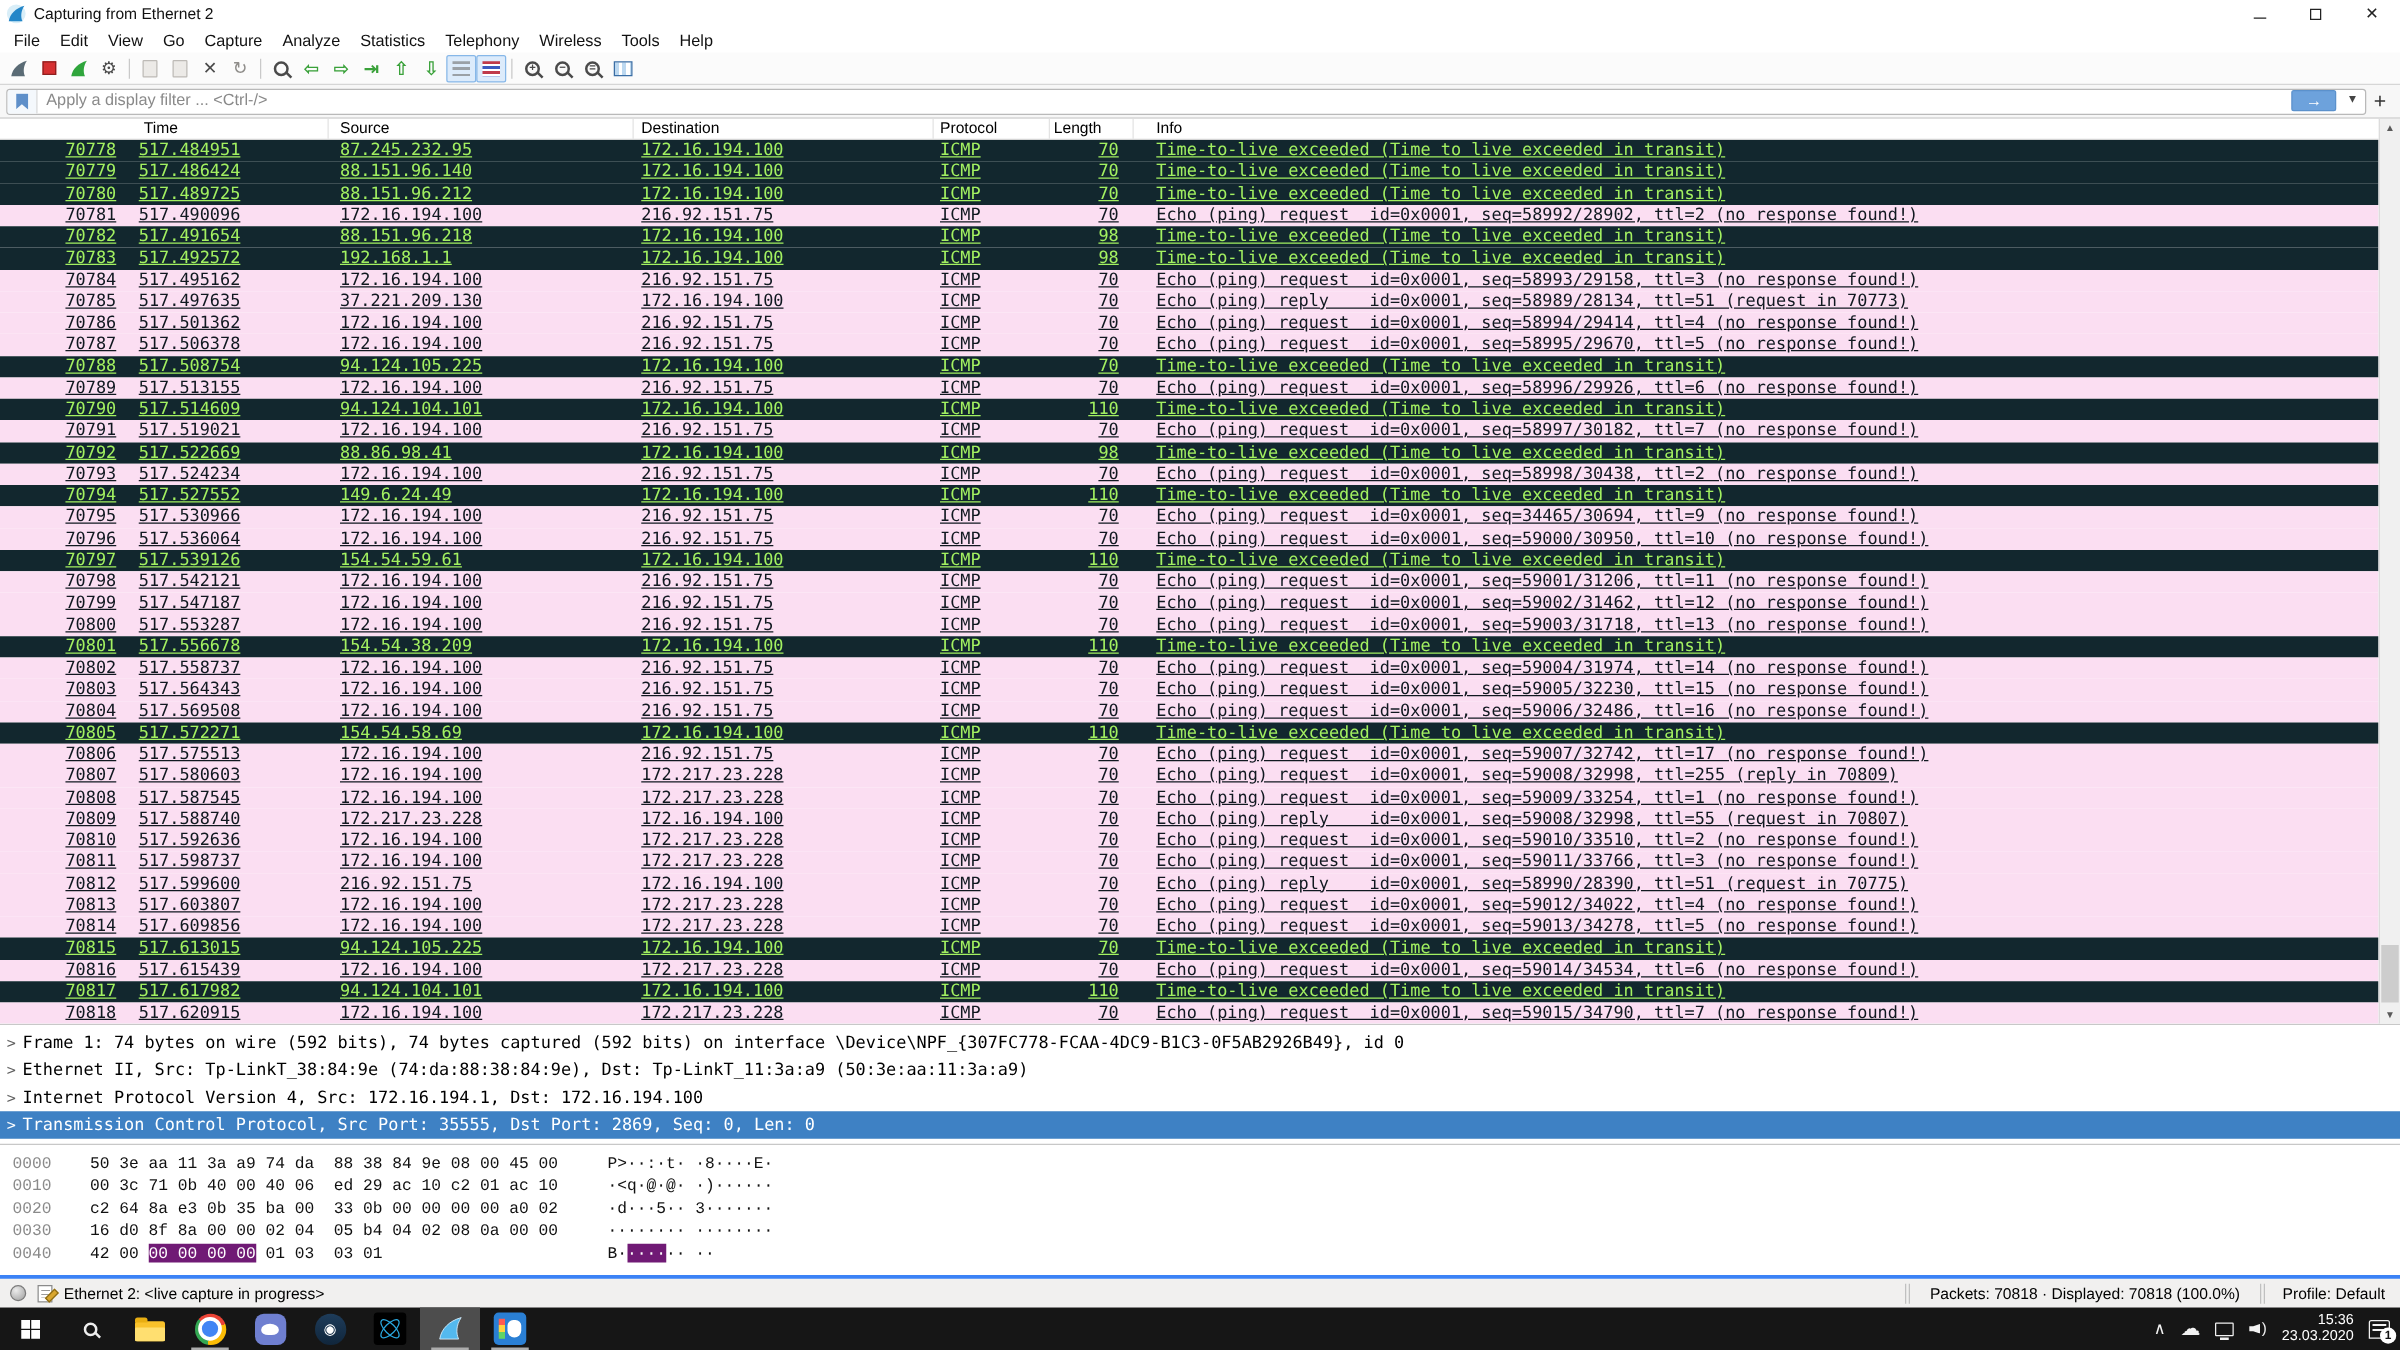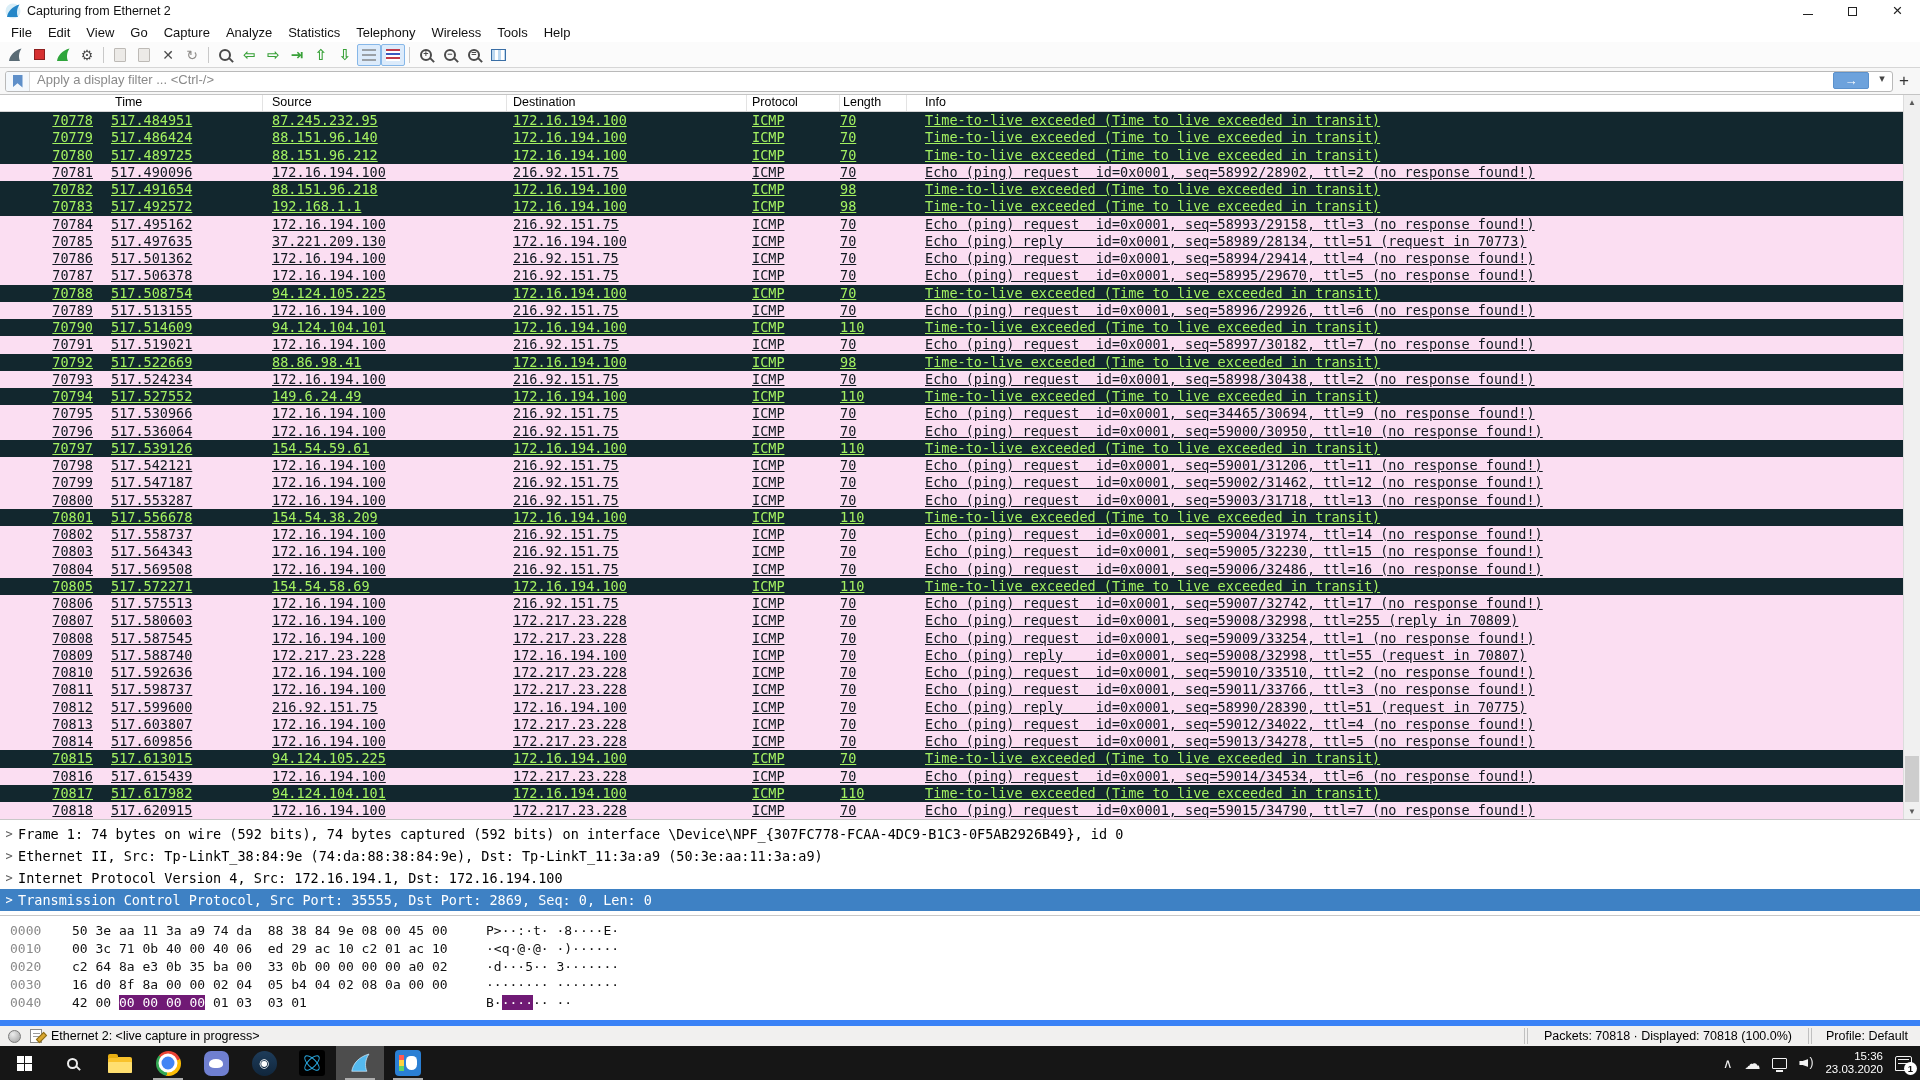--- a/index.html
+++ b/index.html
@@ -56,47 +56,47 @@
   .hc { border-right:1px solid #e3e3e3; overflow:hidden; white-space:nowrap; }
   .pl-rows { flex:1; overflow:hidden; font-family:"DejaVu Sans Mono","Liberation Mono",monospace; font-size:13.5px; }
   .pl-row { display:flex; height:17.25px; line-height:17.3px; white-space:pre; overflow:hidden;text-decoration:underline; }
   .row-error { background:#12272e; color:#a3f161; }
   .row-ping  { background:#fbdef2; color:#101820; }
   .c-no   { width:103px; text-align:right; padding-right:10px; flex:0 0 103px; }
   .c-time { width:160px; padding-left:8px;  flex:0 0 160px; }
   .c-src  { width:244px; padding-left:9px;  flex:0 0 244px; }
   .c-dst  { width:240px; padding-left:6px;  flex:0 0 240px; }
   .c-prot { width:93px;  padding-left:5px;  flex:0 0 93px; }
-  .c-len  { width:67px;  text-align:left; padding-right:12px; flex:0 0 67px; }
+  .c-len  { width:67px;  text-align:right; padding-right:12px; flex:0 0 67px; }
   .c-info { flex:1; padding-left:6px; overflow:hidden;margin-left:12px; }
   .h-no{padding-left:7px;margin-top:32px;} .h-time{padding-left:12px;} .h-src{padding-left:9px;}
   .h-dst{padding-left:6px;} .h-prot{padding-left:5px;} .h-len{padding-left:3px;} .h-info{padding-left:6px; border-right:none;}
 
   .scrollbar { width:17px; flex:0 0 17px; background:#f0f0f0; border-left:1px solid #dcdcdc; position:relative; }
   .sb-arrow { position:absolute; left:0; width:100%; text-align:center; color:#5a5a5a; font-size:8px; height:15px; line-height:15px; }
   .sb-arrow.up { top:0; } .sb-arrow.down { bottom:0; }
   .sb-thumb { position:absolute; bottom:17px; left:1px; width:14px; height:46px; background:#cdcdcd; }
 
   
   .details-pane { flex:0 0 96px; border-bottom:1px solid #c8c8c8; background:#fff; padding-top:3px; font-size:13.5px; overflow:hidden; }
   .dt-line { height:22px; line-height:22px; display:flex; white-space:pre; }
   .dt-arrow { width:18px; text-align:center; color:#5f5f5f; font-size:12px; flex:0 0 18px; }
   .dt-line.selected { background:#3e81c4; color:#fff; }
   .dt-line.selected .dt-arrow { color:#fff; }
 
   
   .hex-pane { flex:0 0 104px; background:#fff; padding-top:6px; font-size:13px; overflow:hidden; }
-  .hx-row { height:18px; line-height:18px; display:flex; white-space:pre; }
+  .hx-row { height:18px; line-height:18px; display:flex; white-space:pre;font-family:Liberation Mono, monospace; }
   .hx-off { margin-left:10px; width:42px; color:#8a8a8a; flex:0 0 42px; }
   .hx-bytes { margin-left:20px; width:392px; flex:0 0 392px; color:#111; }
   .hx-ascii { margin-left:22px; color:#111; }
   .hl { background:#701a75; color:#fff; }
 
   
-  .statusbar { flex:0 0 26px; background:#f1f0ef; border-top:6px solid #3b82f6; display:flex; align-items:center; font-size:12.5px; color:#000; }
+  .statusbar { flex:0 0 26px; background:#f1f0ef; border-top:3px solid #3b82f6; display:flex; align-items:center; font-size:12.5px; color:#000; }
   .sb-left { flex:1; display:flex; align-items:center; gap:9px; padding-left:8px; }
   .expert-dot { width:13px; height:13px; border-radius:50%; border:1px solid #7a7a7a; background:radial-gradient(circle at 35% 30%, #ececec, #9e9e9e); }
   .comment-icon { position:relative; width:12px; height:14px; background:#fff; border:1px solid #8a8a8a; }
   .comment-icon::before { content:""; position:absolute; left:2px; top:3px; width:7px; height:6px;
       background:repeating-linear-gradient(180deg,#9a9a9a 0 1px,transparent 1px 3px); }
   .comment-icon::after { content:""; position:absolute; right:-3px; bottom:-1px; width:3px; height:9px; background:#d9a62e; transform:rotate(45deg); border:0.5px solid #8a6a16; }
   .sb-sep { width:4px; height:16px; border-left:1px solid #c0c0c0; border-right:1px solid #c0c0c0; margin:0 2px; }
   .sb-packets { padding:0 14px; white-space:nowrap; }
   .sb-profile { padding:0 12px; white-space:nowrap; }
 

